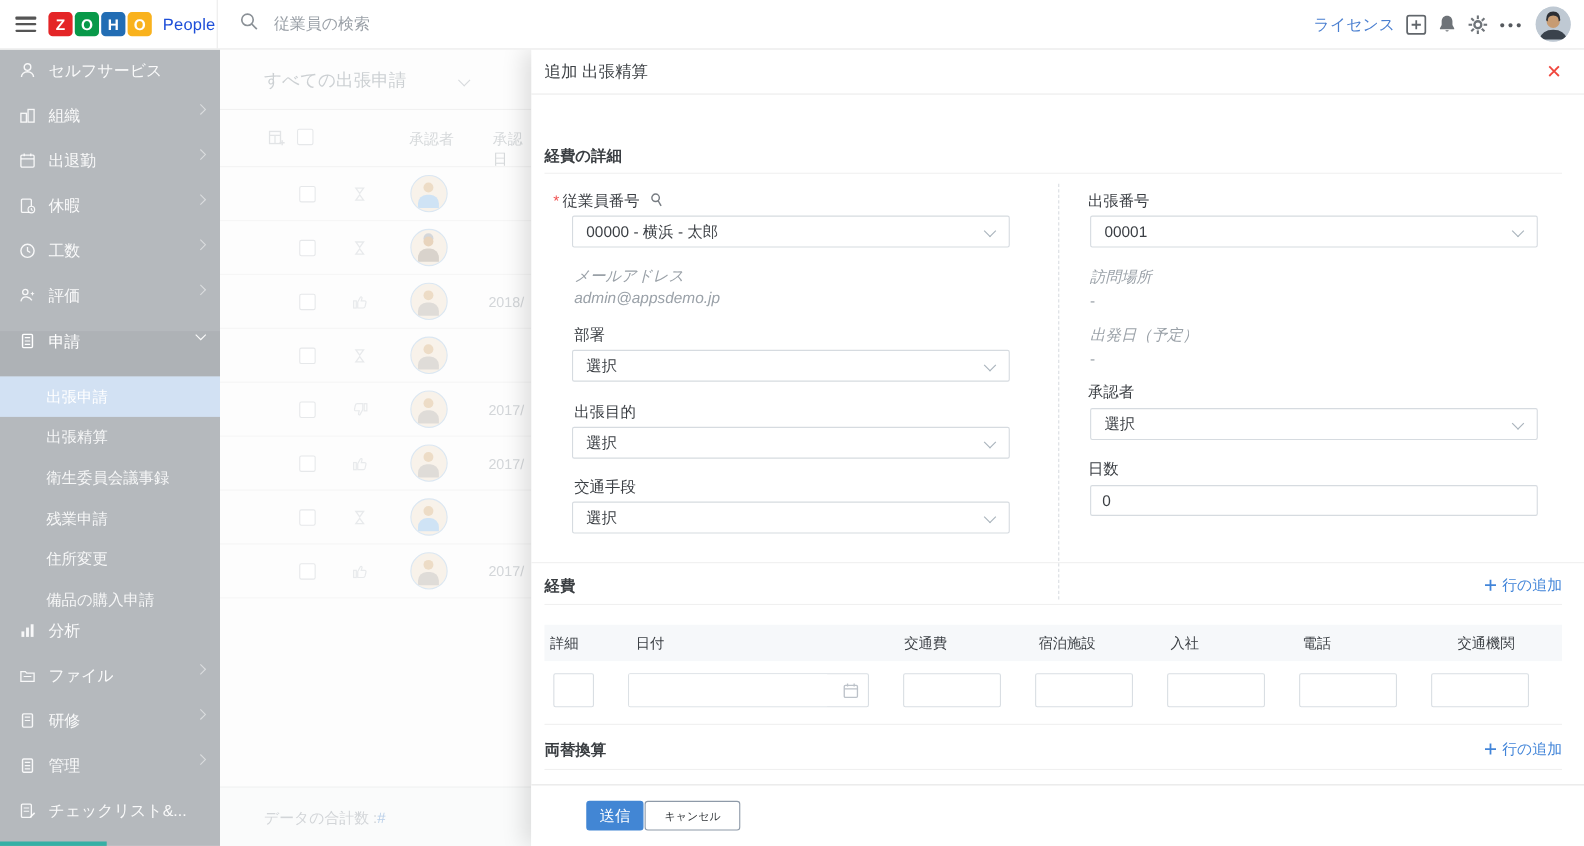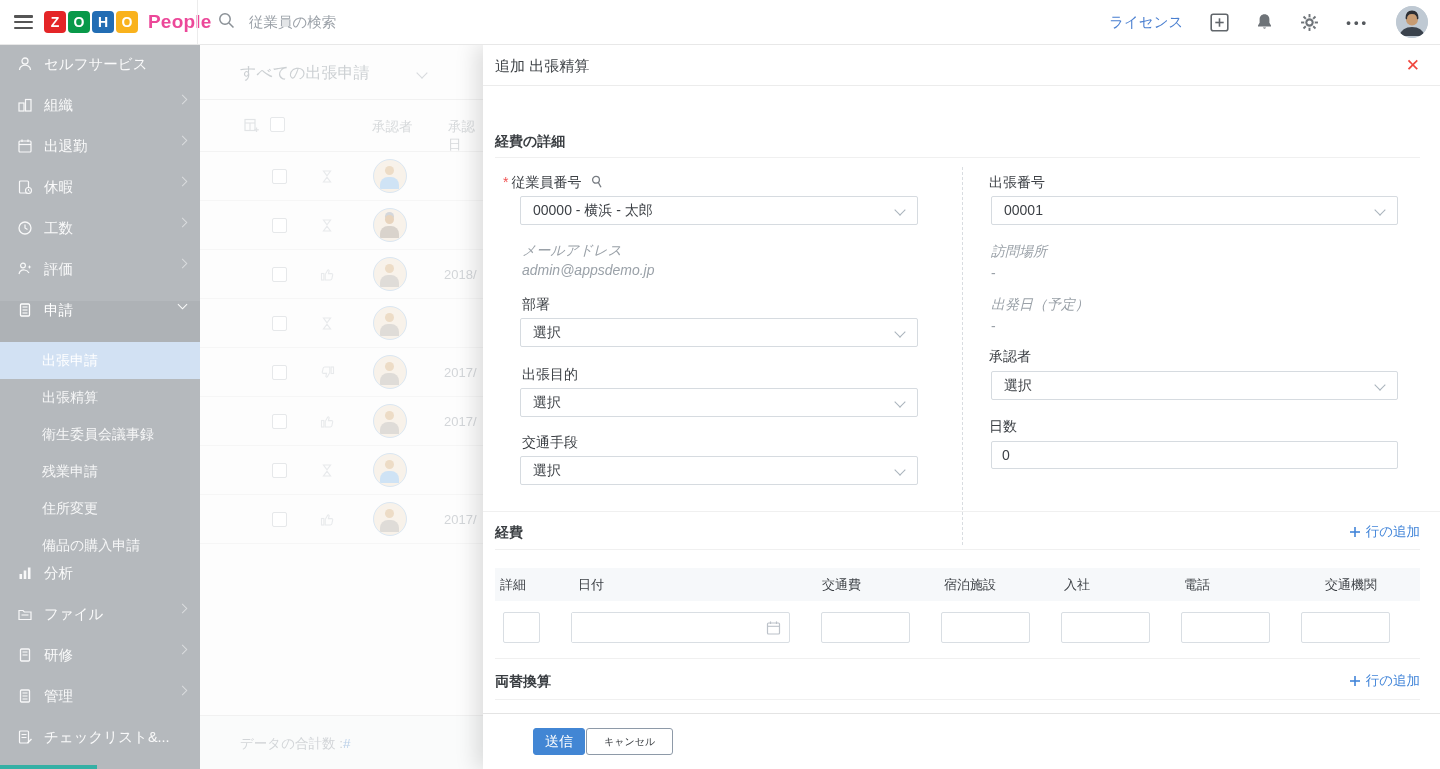--- a/index.html
+++ b/index.html
@@ -7,27 +7,27 @@
     font-family:"Liberation Sans","DejaVu Sans",sans-serif; }
 
   
   .topbar{position:absolute;left:0;top:0;width:1440px;height:45px;background:#fff;
     border-bottom:1px solid #e8e8e8;z-index:60;}
   .hamburger{position:absolute;left:14px;top:15px;width:19px;height:15px;cursor:pointer;}
   .hamburger span{display:block;height:2.5px;background:#555;margin-bottom:3.4px;border-radius:1px;}
   .brand{position:absolute;left:44px;top:11px;display:flex;align-items:center;}
   .tile{width:22px;height:22px;border-radius:4px;margin-right:2px;color:#fff;font-weight:bold;
     font-size:14px;display:flex;align-items:center;justify-content:center;}
-  .brand-product{margin-left:8px;font-size:19px;font-weight:bold;color:#ec4899;letter-spacing:.2px;}
+  .brand-product{margin-left:8px;font-size:15px;font-weight:normal;color:#1d4ed8;letter-spacing:.2px;}
   .topbar-sep{position:absolute;left:197px;top:0;height:44px;border-left:1px solid #ececec;}
   .topbar-search{position:absolute;left:218px;top:0;height:44px;display:flex;align-items:center;gap:14px;}
   .topbar-search input{border:none;outline:none;font-size:14.5px;width:460px;color:#333;
     font-family:inherit;}
   .topbar-search input::placeholder{color:#9ba1a8;opacity:1;}
-  .topbar-right{position:absolute;right:12px;top:0;height:44px;display:flex;align-items:center;gap:27px;}
+  .topbar-right{position:absolute;right:12px;top:0;height:44px;display:flex;align-items:center;gap:10px;}
   .license{color:#4a7fd0;font-size:14.5px;cursor:pointer;}
   .tb-ic{display:flex;align-items:center;justify-content:center;cursor:pointer;}
   .dots{color:#55595e;font-size:13px;letter-spacing:3px;font-weight:bold;}
   .avatar{width:32px;height:32px;border-radius:50%;overflow:hidden;background:#c3cdd7;}
 
   
   .sidebar{position:absolute;left:0;top:45px;width:200px;height:724px;background:#b5b9bd;z-index:10;}
   .sb-item{height:41px;display:flex;align-items:flex-start;padding:0 14px 0 16px;cursor:pointer;position:relative;}
   .sb-item.parent-open{background:#aeb2b6;}
   .sb-ic{width:17px;height:17px;margin-right:11px;display:flex;align-items:center;justify-content:center;flex-shrink:0;}

